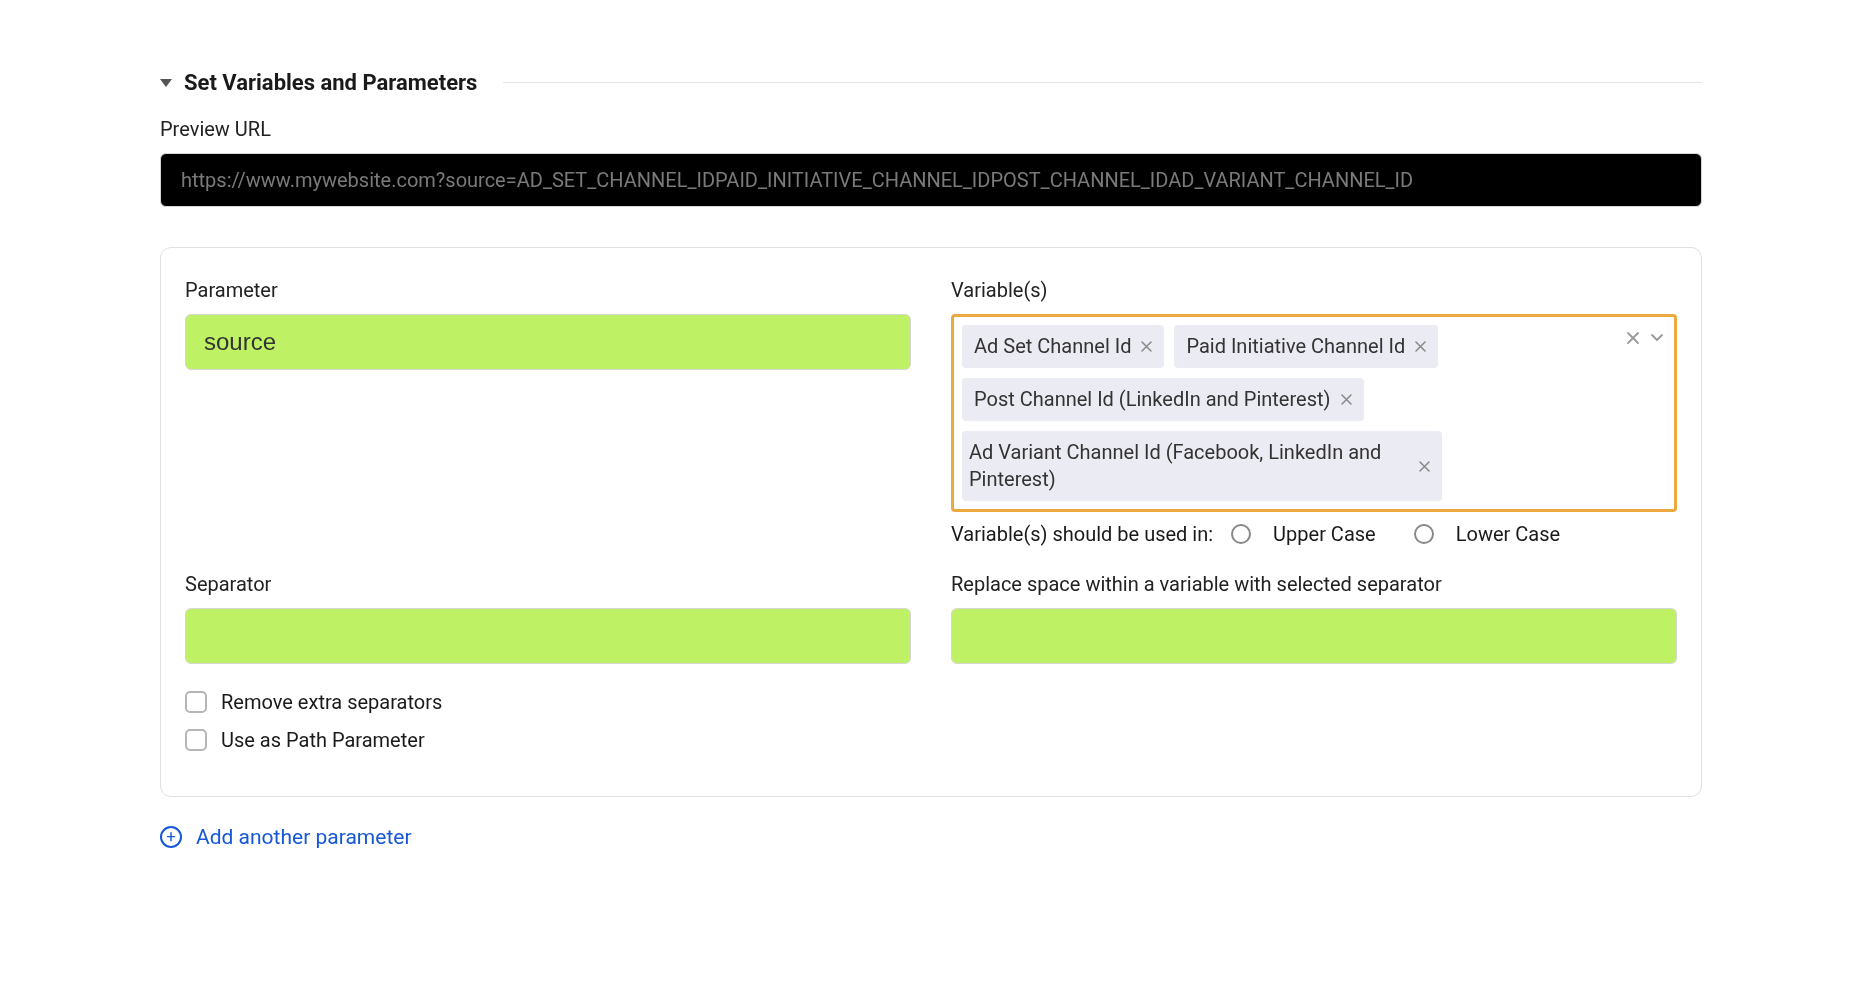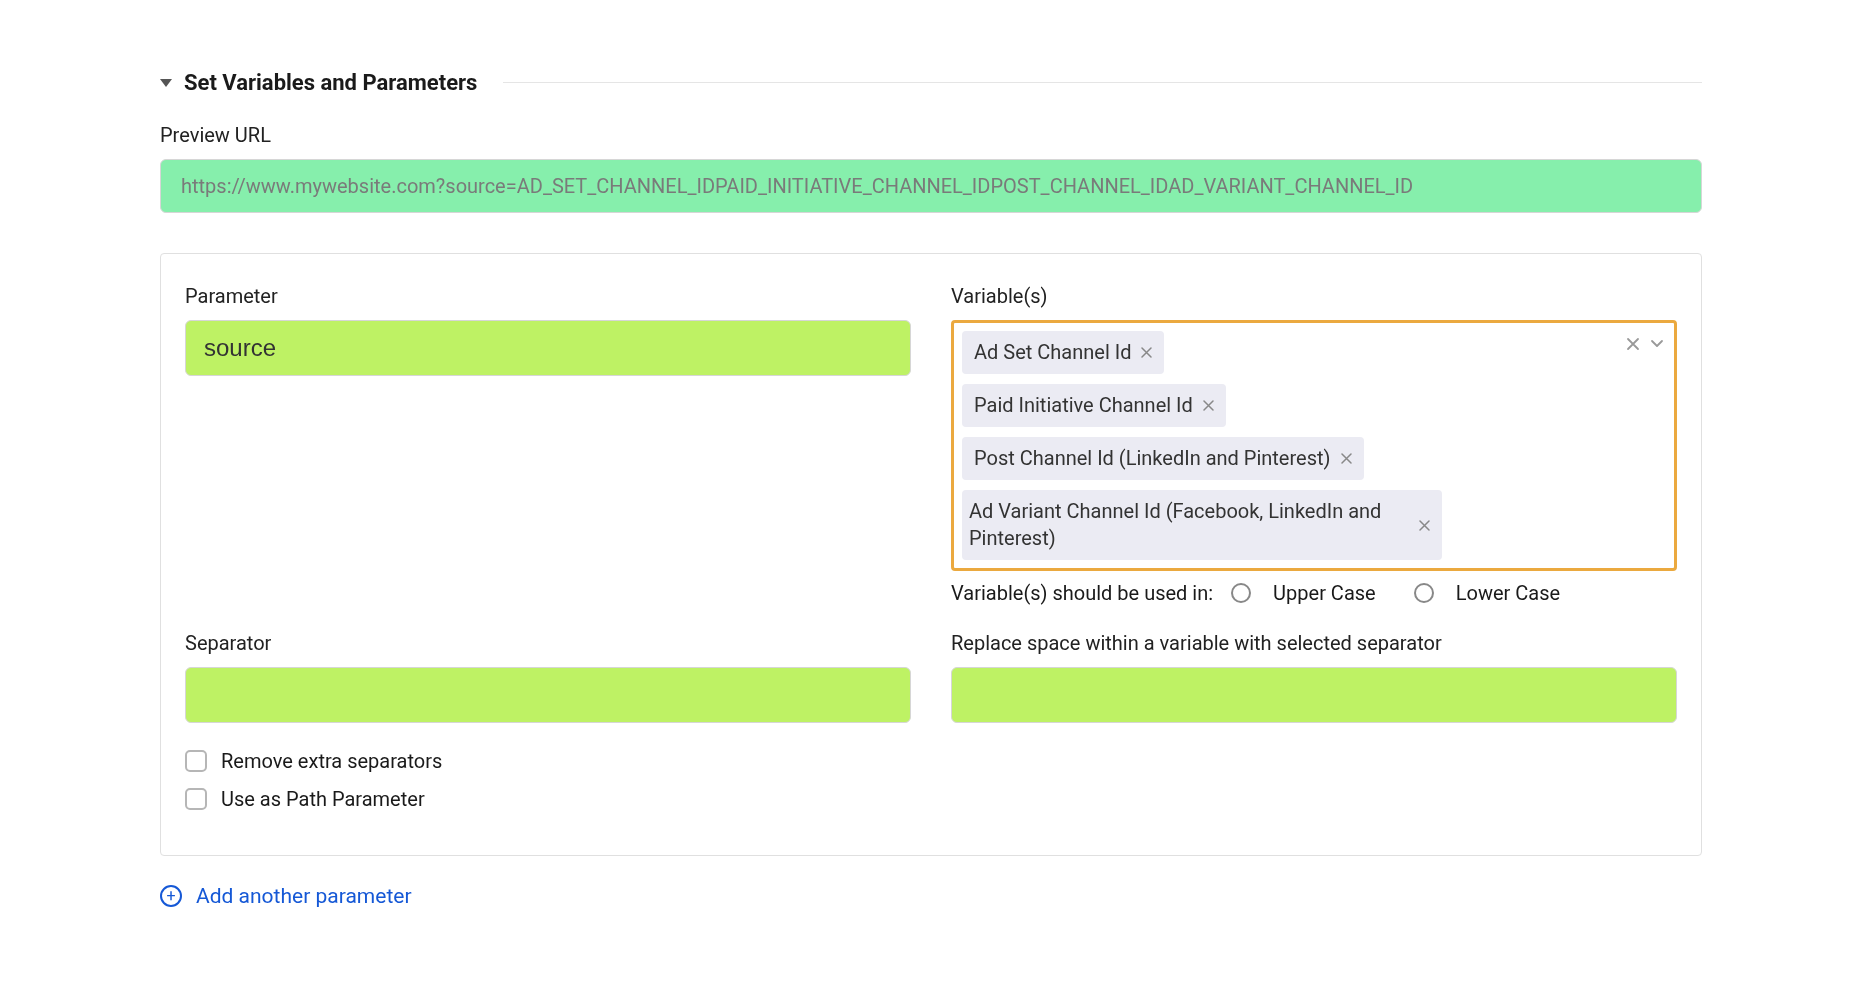--- a/index.html
+++ b/index.html
@@ -12,21 +12,21 @@
     font-size: 20px;
   }
   .page {
     width: 1862px;
     padding: 70px 160px 40px 160px;
   }
   .section-header {
     display: flex;
     align-items: center;
     gap: 12px;
-    margin-bottom: 28px;
+    margin-bottom: 22px;
   }
   .disclosure-triangle {
     width: 0; height: 0;
     border-left: 6px solid transparent;
     border-right: 6px solid transparent;
     border-top: 8px solid #555;
     cursor: pointer;
   }
   .section-title {
     font-weight: 700;
@@ -40,30 +40,30 @@
   }
   .field-label {
     font-size: 20px;
     color: #222;
     margin-bottom: 12px;
   }
   .preview-block { margin-bottom: 40px; }
   .preview-box {
     border: 1px solid #d6d6d6;
     border-radius: 6px;
-    background: #86efac;
+    background: #000000;
     padding: 14px 20px;
     color: #7a7a7a;
     font-size: 20px;
     white-space: nowrap;
     overflow: hidden;
   }
   .card {
     border: 1px solid #e0e0e0;
-    border-radius: 4px;
+    border-radius: 11px;
     padding: 30px 24px 30px 24px;
     background: #fff;
   }
   .row {
     display: flex;
     gap: 40px;
     margin-bottom: 26px;
   }
   .col { flex: 1; min-width: 0; }
   .text-input {
@@ -79,21 +79,20 @@
   .multiselect {
     position: relative;
     border: 3px solid #eba93f;
     border-radius: 4px;
     padding: 8px 48px 8px 8px;
     min-height: 56px;
     display: flex;
     flex-wrap: wrap;
     gap: 10px;
     align-items: flex-start;
-    flex-direction: column;
   }
   .ms-controls {
     position: absolute;
     right: 10px;
     top: 14px;
     display: flex;
     gap: 10px;
     align-items: center;
   }
   .ms-clear, .ms-chevron {

